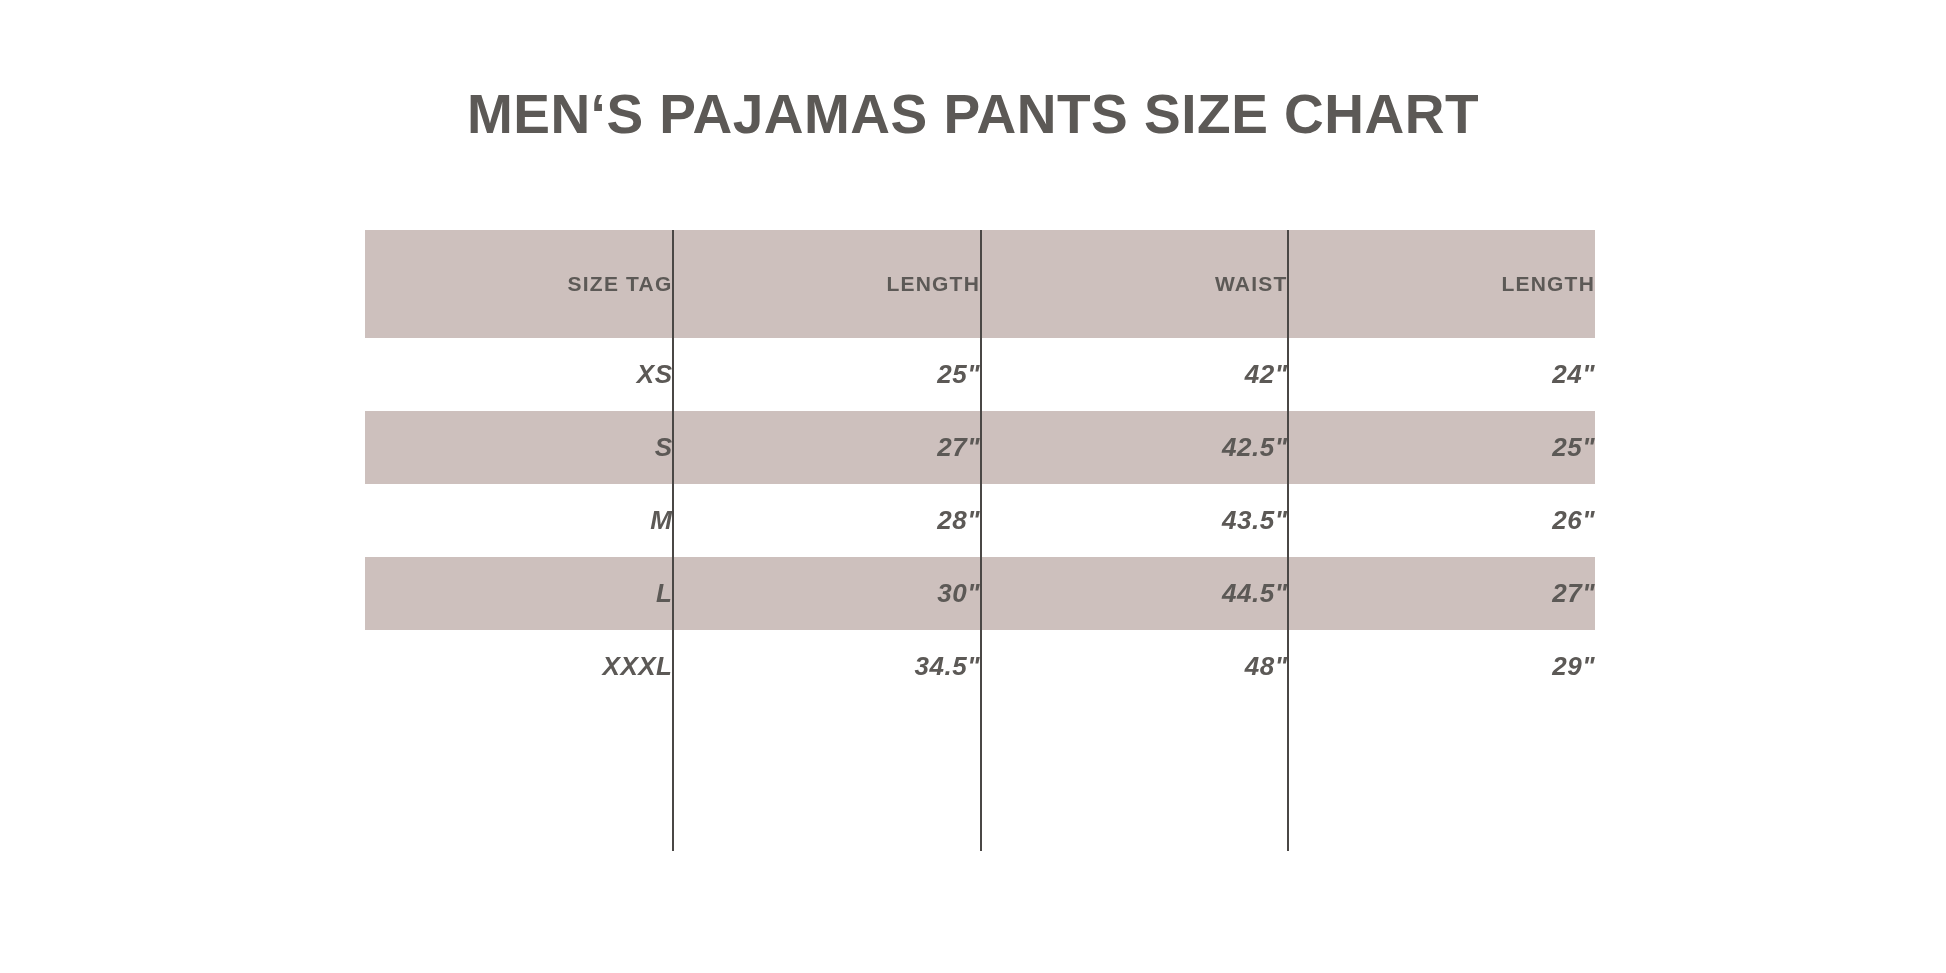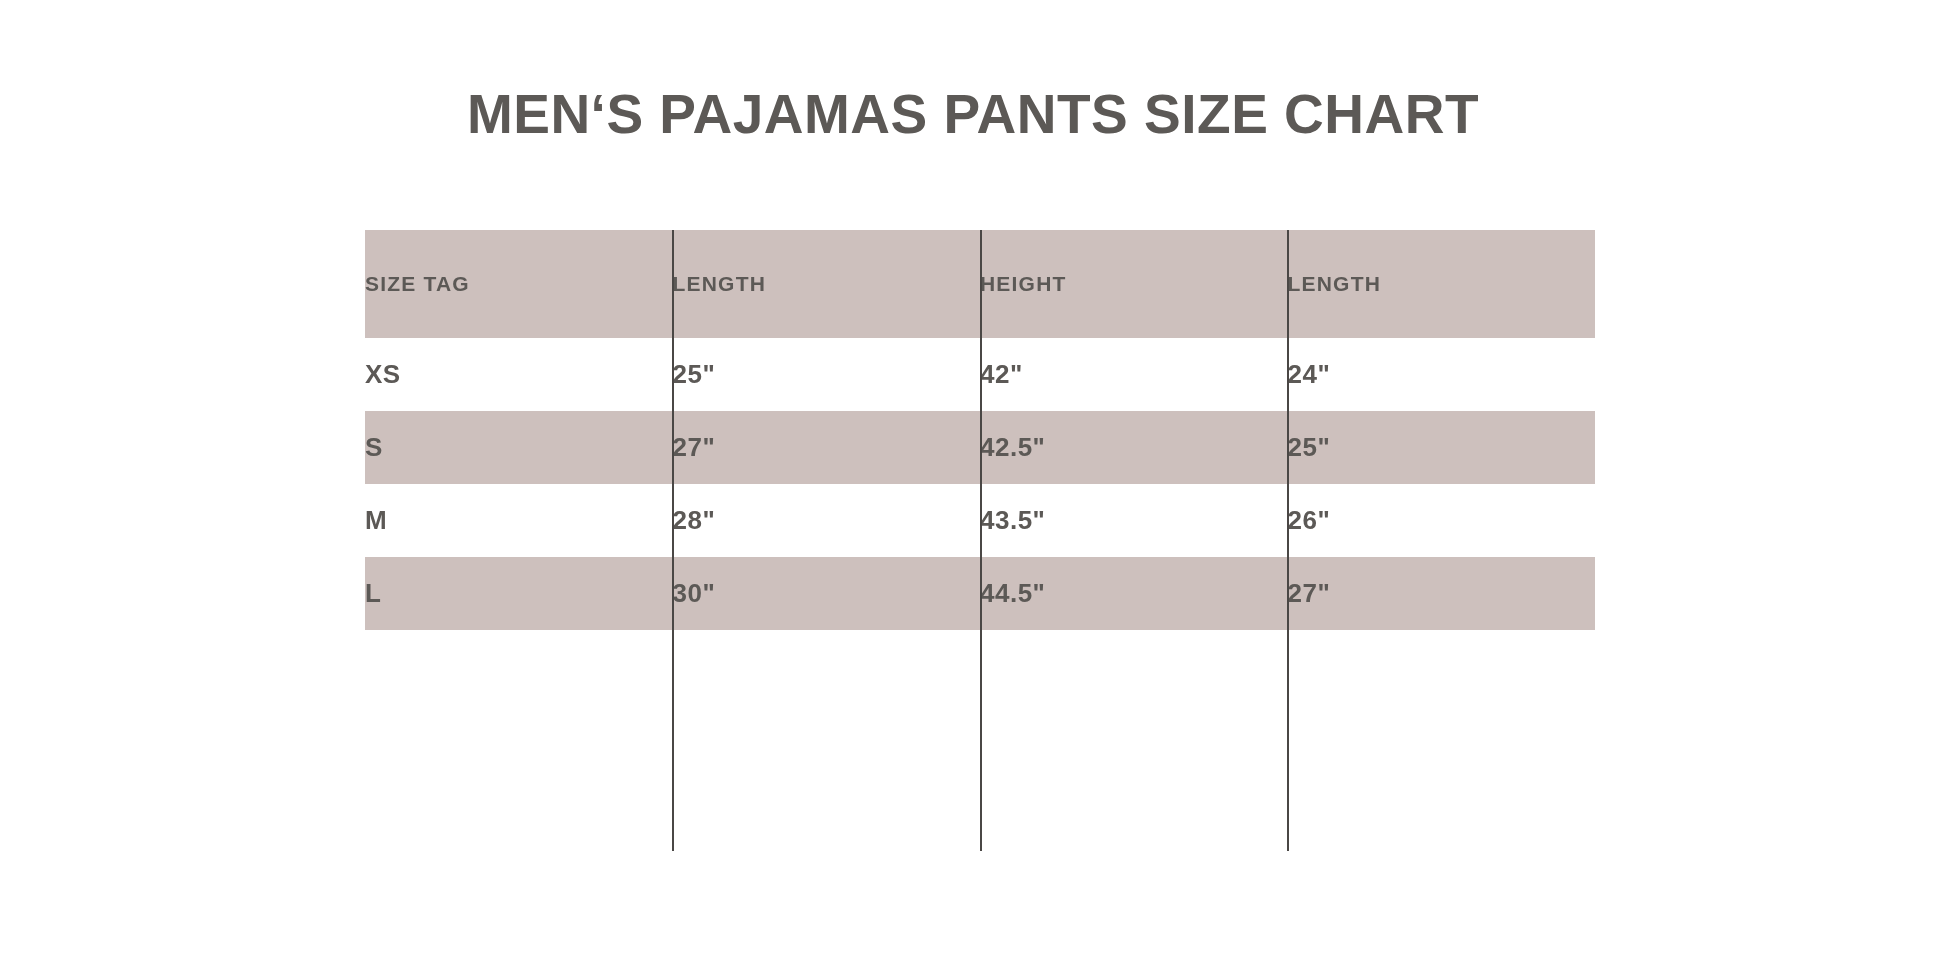--- a/index.html
+++ b/index.html
@@ -38,37 +38,38 @@
     left: 365px;
     width: 1230px;
   }
   table.size-table {
     border-collapse: collapse;
     width: 1230px;
     table-layout: fixed;
   }
   table.size-table td,
   table.size-table th {
-    text-align: left;
+    text-align: right;
     vertical-align: middle;
     font-weight: bold;
     color: #5c5956;
     padding: 0;
     margin: 0;
   }
   thead th {
     height: 108px;
     font-size: 21px;
     letter-spacing: 1.2px;
     background: #cdc0bd;
   }
   tbody td {
     height: 73px;
     font-size: 26px;
     letter-spacing: 0.5px;
+    font-style: italic;
   }
   tbody tr.odd td {
     background: #ffffff;
   }
   tbody tr.even td {
     background: #cdc0bd;
   }
   
   .vline {
     position: absolute;
@@ -87,21 +88,21 @@
 <div class="page">
 
   <div class="chart-title">MEN‘S PAJAMAS PANTS SIZE CHART</div>
 
   <div class="table-wrap">
     <table class="size-table">
       <thead>
         <tr>
           <th>SIZE TAG</th>
           <th>LENGTH</th>
-          <th>HEIGHT</th>
+          <th>WAIST</th>
           <th>LENGTH</th>
         </tr>
       </thead>
       <tbody>
         <tr class="odd">
           <td>XS</td>
           <td>25"</td>
           <td>42"</td>
           <td>24"</td>
         </tr>
@@ -116,20 +117,26 @@
           <td>28"</td>
           <td>43.5"</td>
           <td>26"</td>
         </tr>
         <tr class="even">
           <td>L</td>
           <td>30"</td>
           <td>44.5"</td>
           <td>27"</td>
         </tr>
+        <tr class="odd">
+          <td>XXXL</td>
+          <td>34.5"</td>
+          <td>48"</td>
+          <td>29"</td>
+        </tr>
       </tbody>
     </table>
     <div class="vline v1"></div>
     <div class="vline v2"></div>
     <div class="vline v3"></div>
   </div>
 
 </div>
 
 </body></html>

